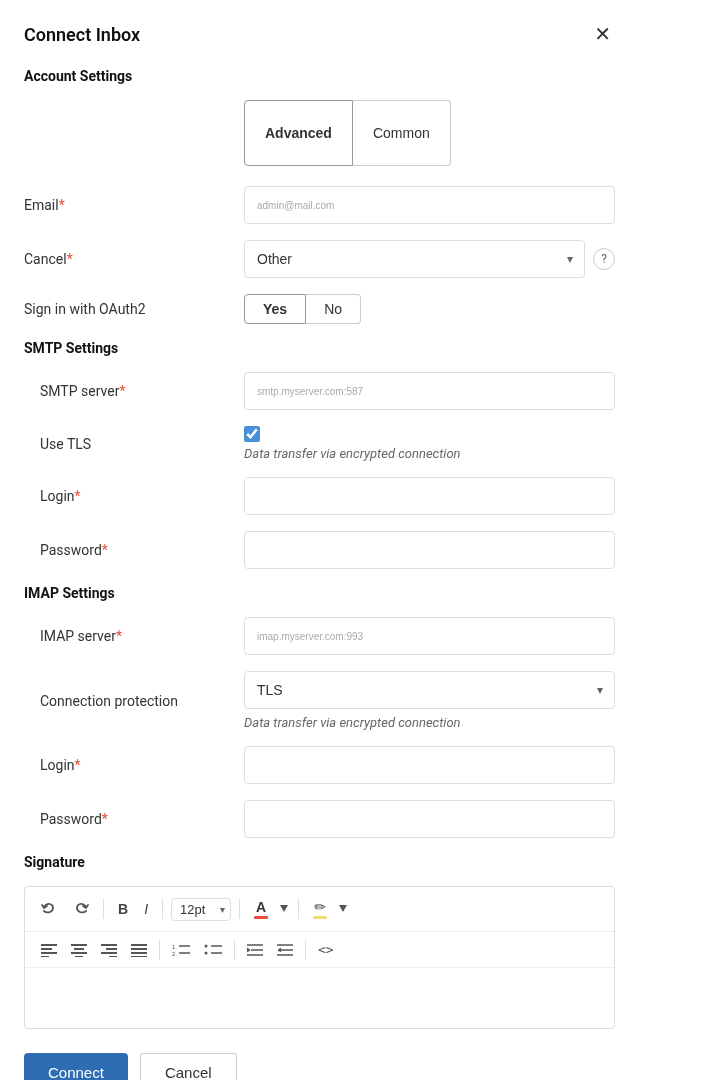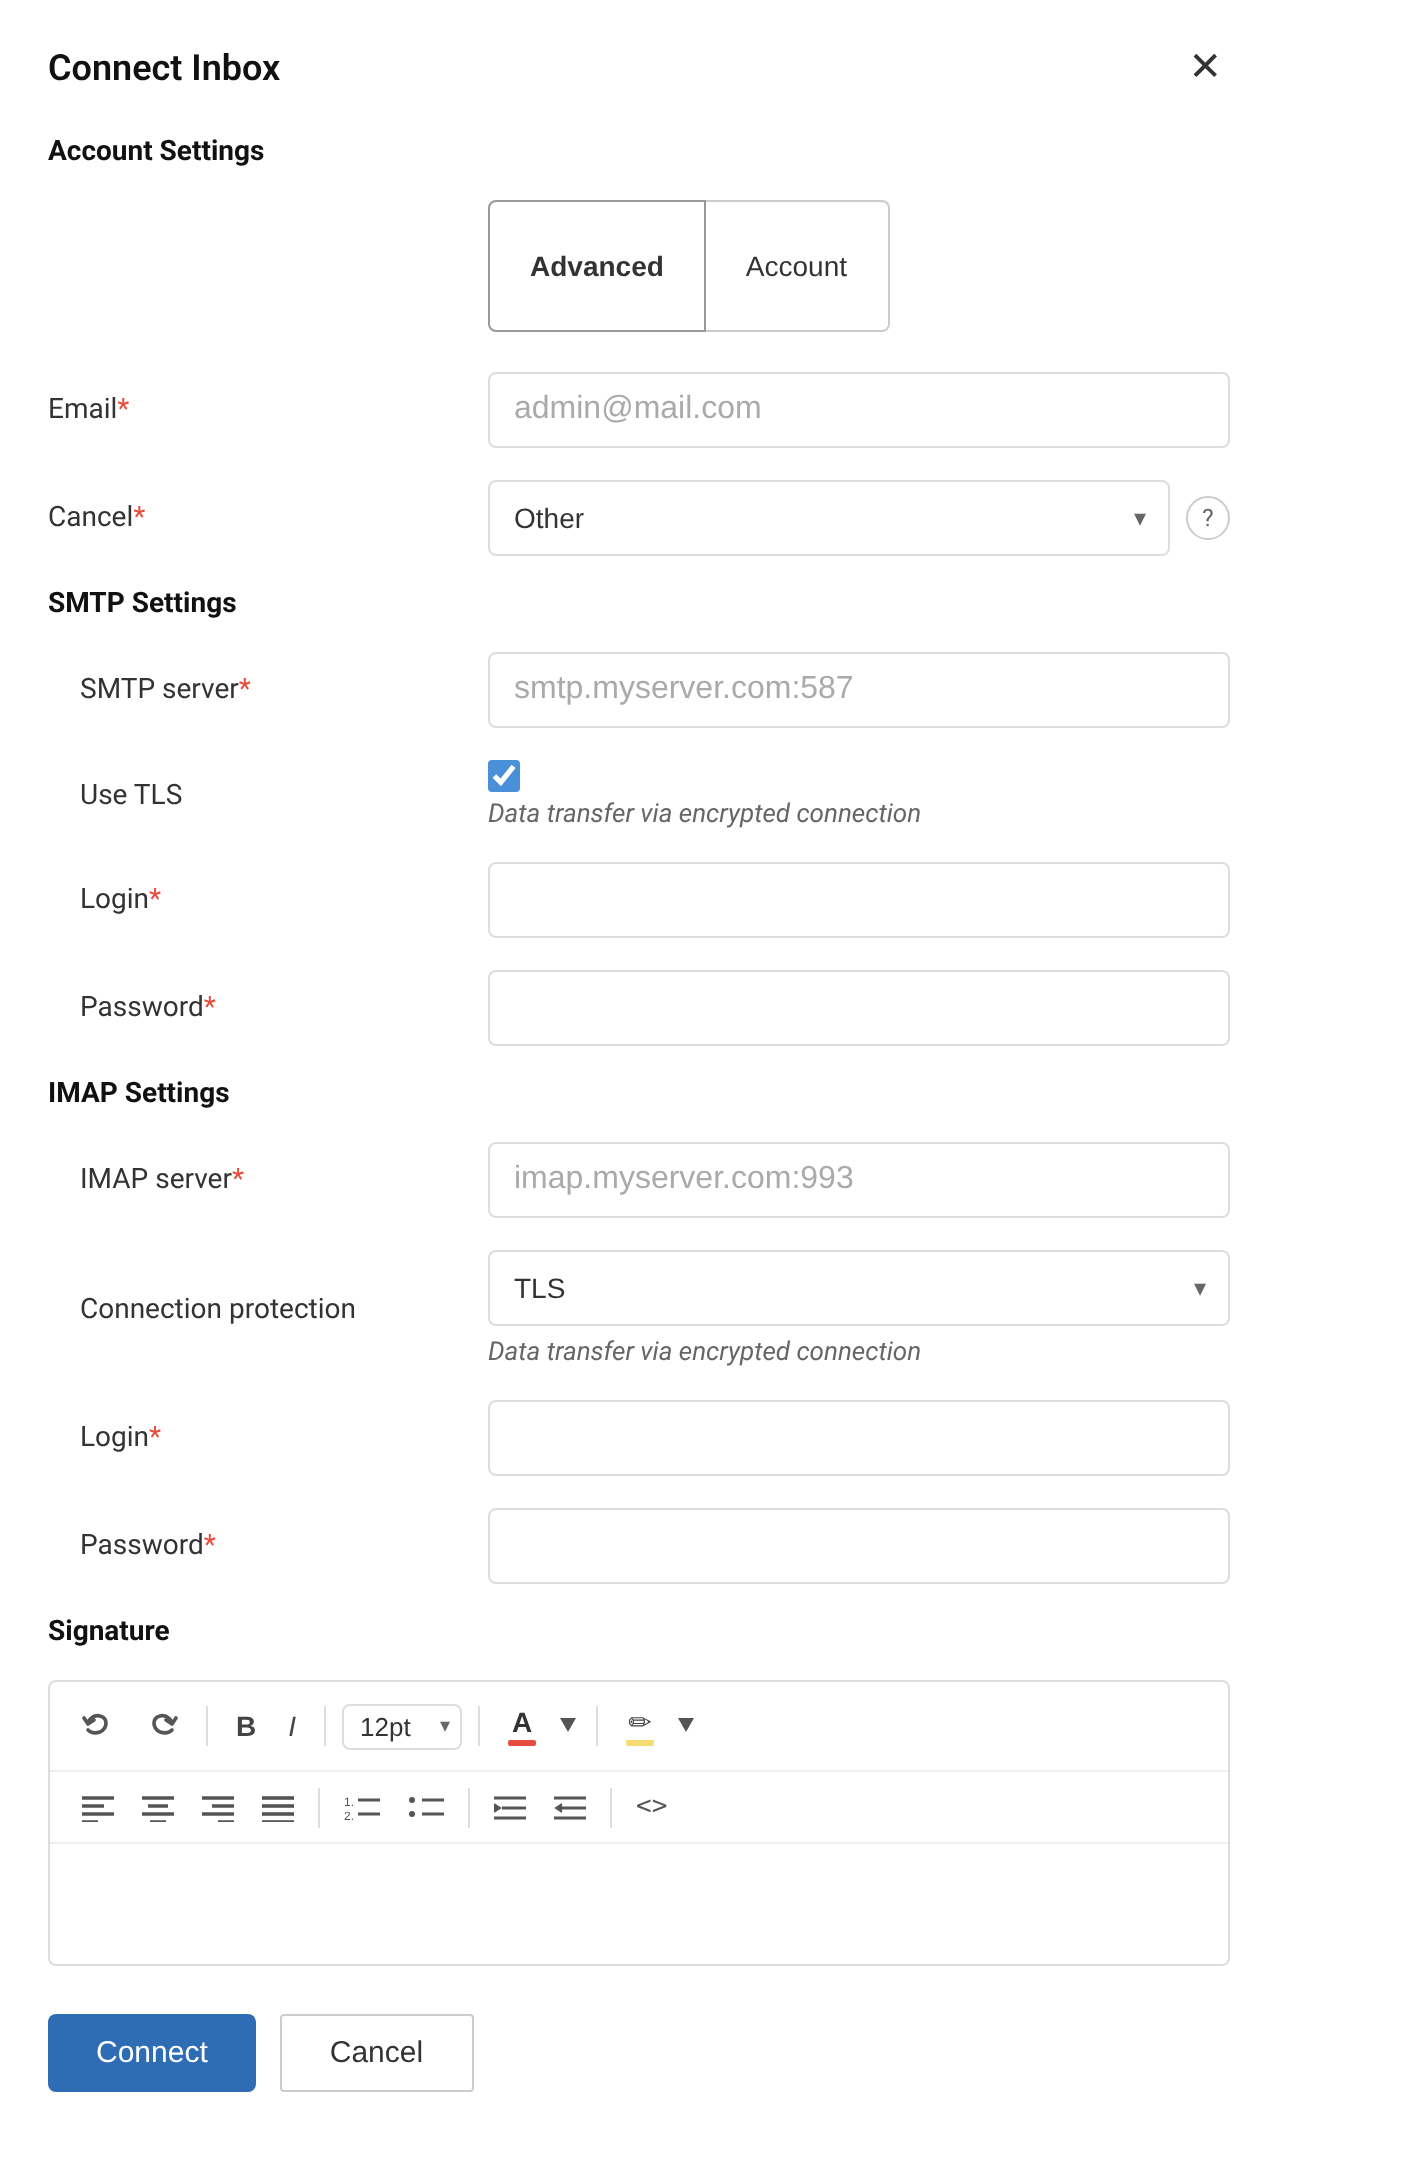--- a/index.html
+++ b/index.html
@@ -81,21 +81,21 @@
     }
     .form-label .required {
       color: #e74c3c;
     }
     .form-control {
       flex: 1;
       height: 38px;
       border: 1px solid #ddd;
       border-radius: 4px;
       padding: 16px 12px;
-      font-size: 16px;
+      font-size: 10px;
       color: #333;
       background: #fff;
       outline: none;
     }
     .form-control::placeholder {
       color: #aaa;
     }
     .select-wrapper {
       flex: 1;
       position: relative;
@@ -268,21 +268,21 @@
   <div class="modal-header">
     <span class="modal-title">Connect Inbox</span>
     <button class="close-btn">✕</button>
   </div>
 
   <div>
     <div class="section-title">Account Settings</div>
 
     <div class="tab-group">
       <button class="tab-btn active">Advanced</button>
-      <button class="tab-btn">Account</button>
+      <button class="tab-btn">Common</button>
     </div>
 
     <div class="form-row">
       <div class="form-label">
         <span>Email</span><span class="required">*</span>
       </div>
       <input type="email" class="form-control" placeholder="admin@mail.com" style="">
     </div>
 
     <div class="form-row">
@@ -294,20 +294,27 @@
           <option>Other</option>
           <option>Gmail</option>
           <option>Yahoo</option>
           <option>Outlook</option>
         </select>
         <span class="select-arrow">▾</span>
       </div>
       <div class="help-icon">?</div>
     </div>
 
+    <div class="form-row">
+      <div class="form-label">Sign in with OAuth2</div>
+      <div class="toggle-group">
+        <button class="toggle-btn">Yes</button>
+        <button class="toggle-btn">No</button>
+      </div>
+    </div>
   </div>
 
   <div>
     <div class="section-title">SMTP Settings</div>
 
     <div class="form-row subsection">
       <div class="form-label" style="padding-left:16px;">
         <span>SMTP server</span><span class="required">*</span>
       </div>
       <input type="text" class="form-control" placeholder="smtp.myserver.com:587" style="">

